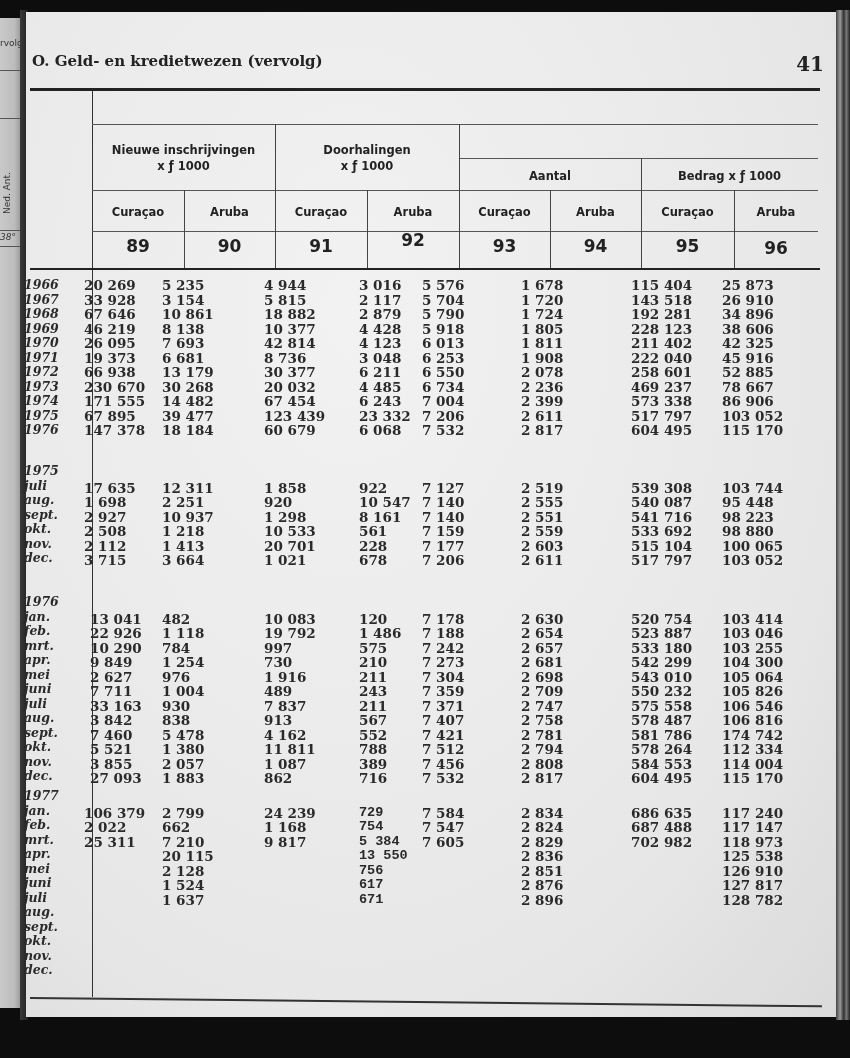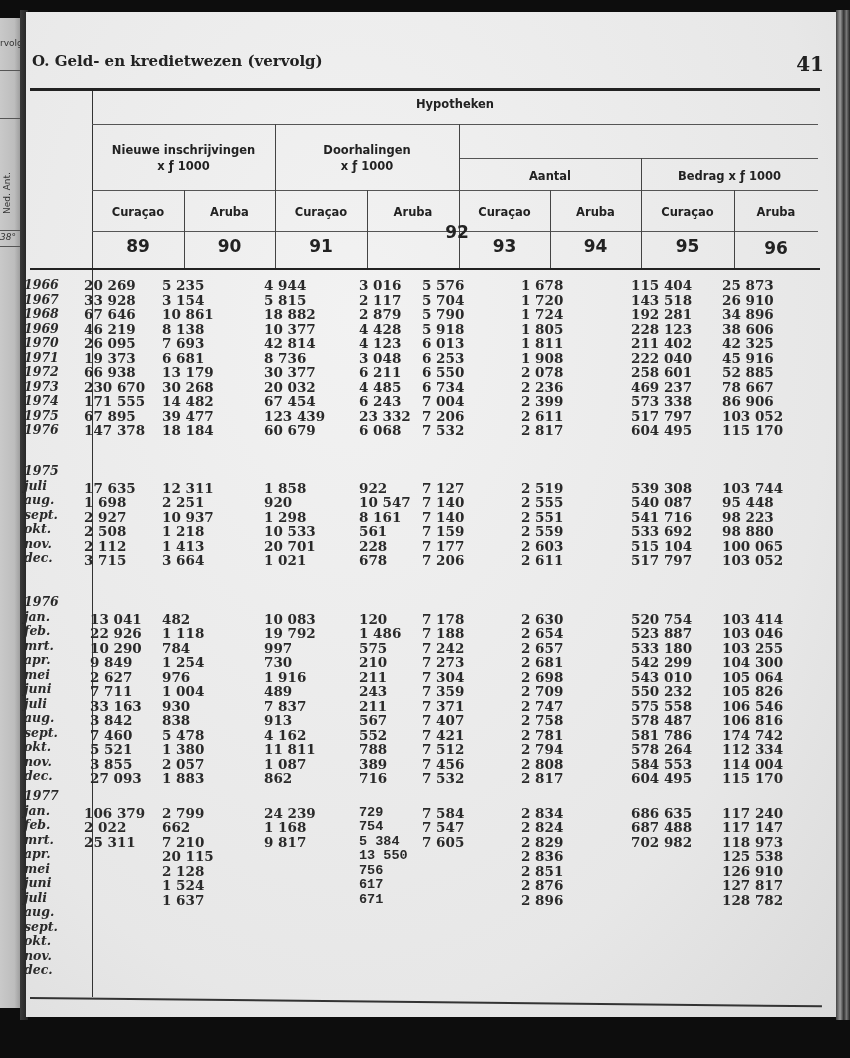--- a/index.html
+++ b/index.html
@@ -101,21 +101,20 @@
   <div class="hline" style="left:66px; top:219px; width:726px;"></div>
   <div class="vline" style="left:249px; top:112px; height:144px;"></div>
   <div class="vline" style="left:433px; top:112px; height:144px;"></div>
   <div class="vline" style="left:615px; top:146px; height:110px;"></div>
   <div class="vline" style="left:158px; top:178px; height:78px;"></div>
   <div class="vline" style="left:341px; top:178px; height:78px;"></div>
   <div class="vline" style="left:524px; top:178px; height:78px;"></div>
   <div class="vline" style="left:708px; top:178px; height:78px;"></div>
   <div class="rule-mid"></div>
 
-  <div class="hdr" style="left:66px; top:84px; width:726px;">Hypotheken</div>
   <div class="hdr" style="left:66px; top:130px; width:183px;">
     <div>Nieuwe inschrijvingen</div>
     <div>x ƒ 1000</div>
   </div>
   <div class="hdr" style="left:249px; top:130px; width:184px;">
     <div>Doorhalingen</div>
     <div>x ƒ 1000</div>
   </div>
   <div class="hdr" style="left:433px; top:156px; width:182px;">Aantal</div>
   <div class="hdr" style="left:615px; top:156px; width:177px;">Bedrag x ƒ 1000</div>
@@ -125,21 +124,21 @@
   <div class="hdr" style="left:249px; top:192px; width:92px;">Curaçao</div>
   <div class="hdr" style="left:341px; top:192px; width:92px;">Aruba</div>
   <div class="hdr" style="left:433px; top:192px; width:91px;">Curaçao</div>
   <div class="hdr" style="left:524px; top:192px; width:91px;">Aruba</div>
   <div class="hdr" style="left:615px; top:192px; width:93px;">Curaçao</div>
   <div class="hdr" style="left:708px; top:192px; width:84px;">Aruba</div>
 
   <div class="hdr colnum" style="left:66px;  top:226px; width:92px;">89</div>
   <div class="hdr colnum" style="left:158px; top:226px; width:91px;">90</div>
   <div class="hdr colnum" style="left:249px; top:226px; width:92px;">91</div>
-  <div class="hdr colnum" style="left:341px; top:212px; width:92px;margin-left:44px;">92</div>
+  <div class="hdr colnum" style="left:341px; top:220px; width:92px;">92</div>
   <div class="hdr colnum" style="left:433px; top:226px; width:91px;">93</div>
   <div class="hdr colnum" style="left:524px; top:226px; width:91px;">94</div>
   <div class="hdr colnum" style="left:615px; top:226px; width:93px;">95</div>
   <div class="hdr colnum" style="left:708px; top:228px; width:84px;">96</div>
 
   <div id="blocks">
       <div class="stub" style="top: 266px;">
         <div>1966</div>
         <div>1967</div>
         <div>1968</div>

